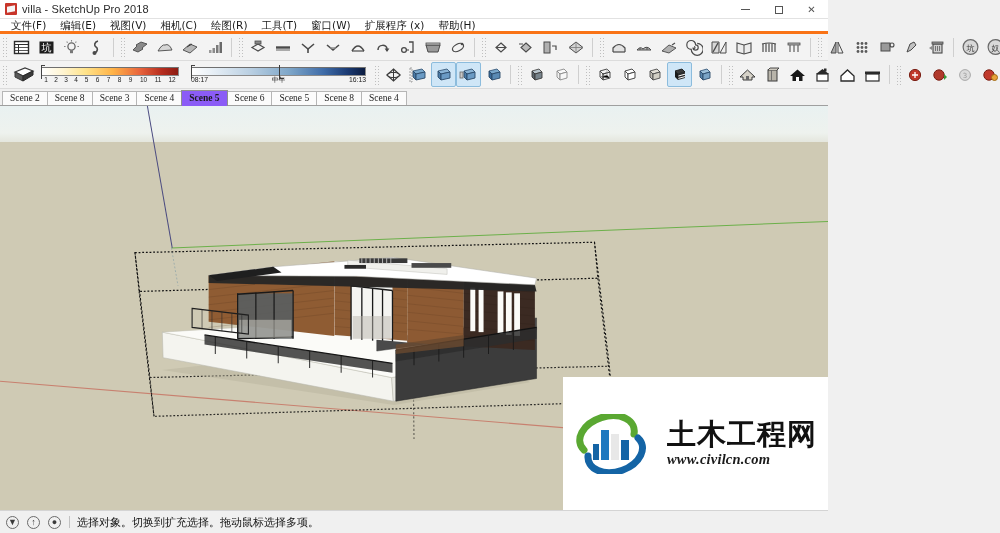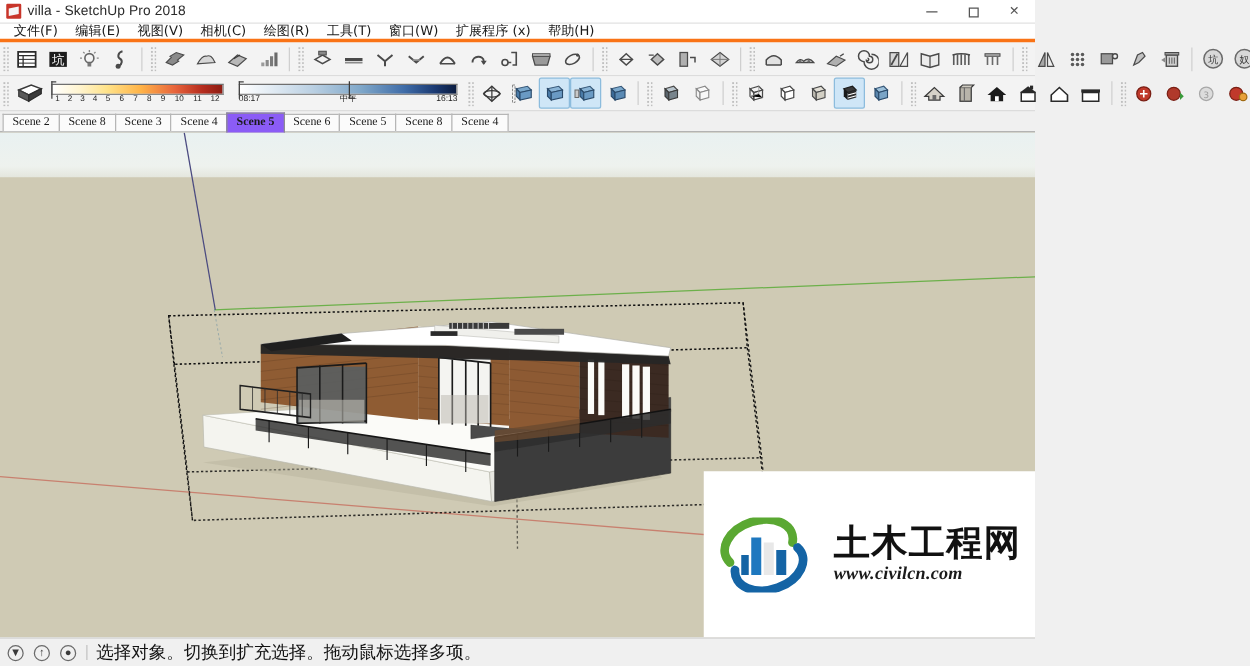--- a/index.html
+++ b/index.html
@@ -127,21 +127,21 @@
   .statusbar {
     height: 23px; flex: 0 0 23px; background: #f0f0f0; display: flex; align-items: center;
     border-top: 1px solid #d4d4d4; padding-left: 6px; position: relative; z-index: 5;
   }
   .sb-ico {
     width: 13px; height: 13px; border: 1px solid #6a6a6a; border-radius: 50%;
     margin-right: 8px; display: flex; align-items: center; justify-content: center;
     font-size: 9px; color: #3a3a3a; line-height: 1; flex: 0 0 13px;
   }
   .sb-sep { width: 1px; height: 12px; background: #c2c2c2; margin: 0 7px 0 0; }
-  .sb-text { font-size: 14px; color: #111; font-family: "DejaVu Sans", sans-serif; }
+  .sb-text { font-size: 11px; color: #111; font-family: "DejaVu Sans", sans-serif; }
 </style>
 </head>
 <body>
 
 <div id="app">
 
   <div class="titlebar">
     <div class="title-ico"></div>
     <div class="title-text">villa - SketchUp Pro 2018</div>
     <div class="winbtns">

